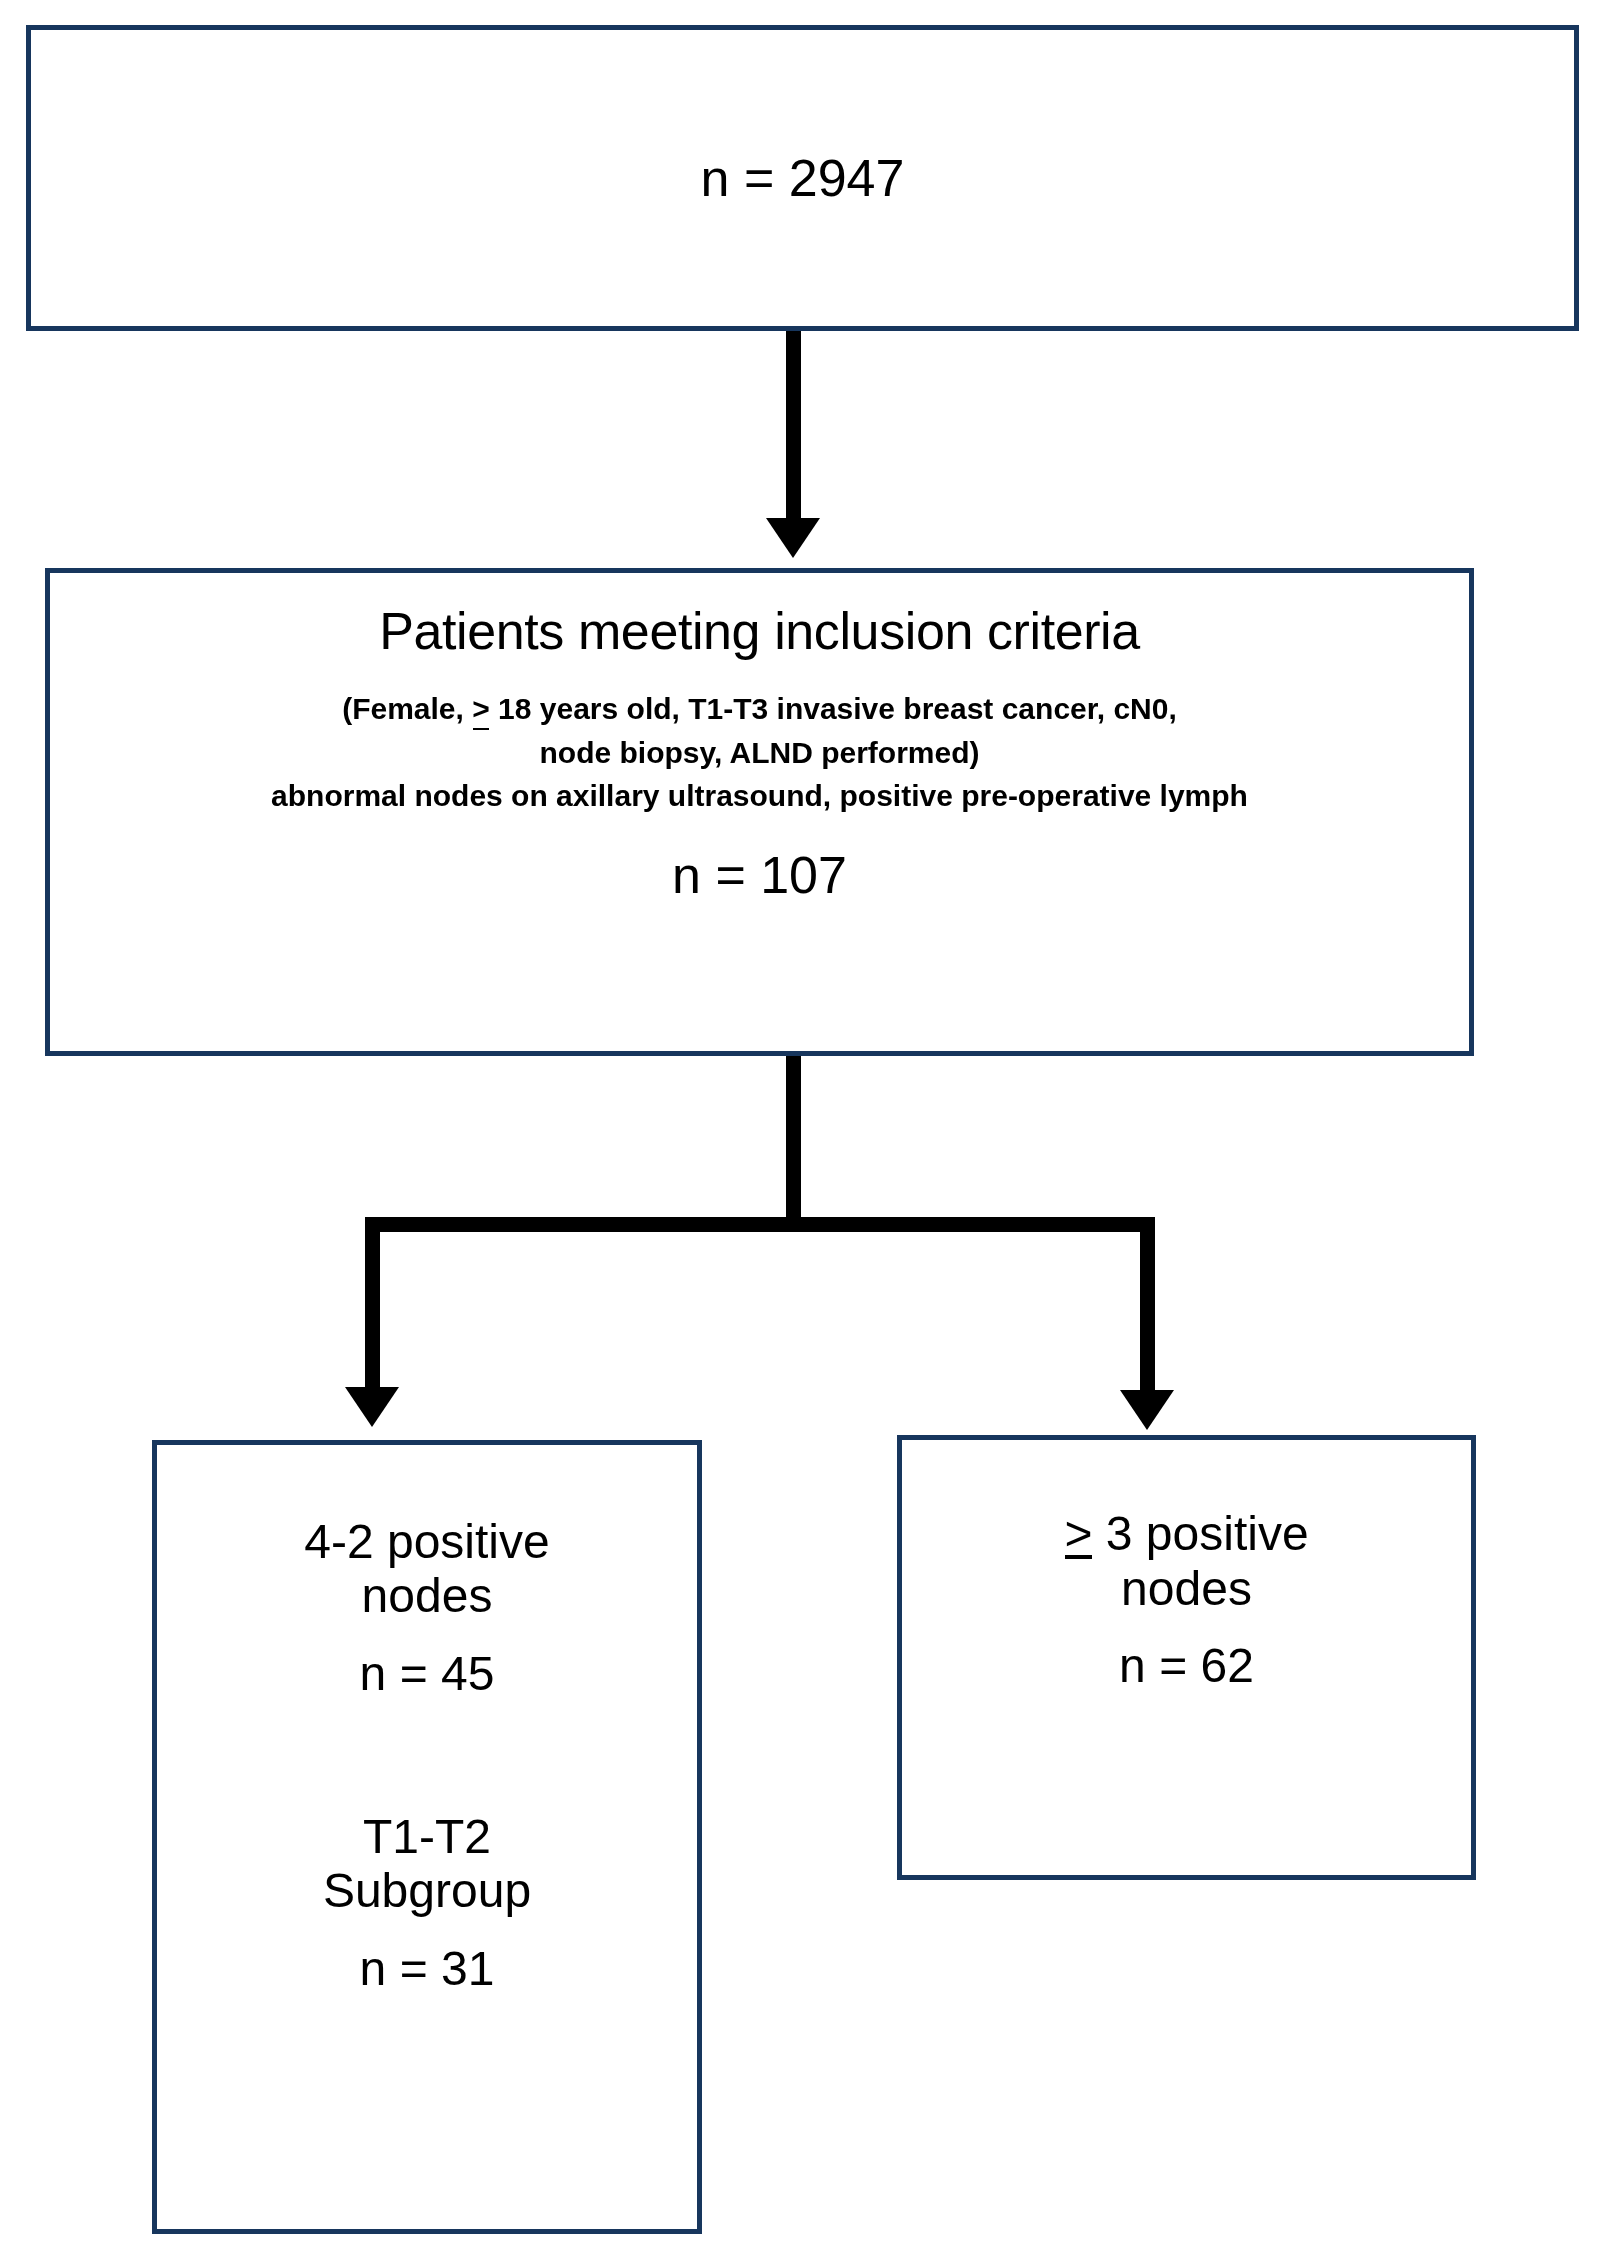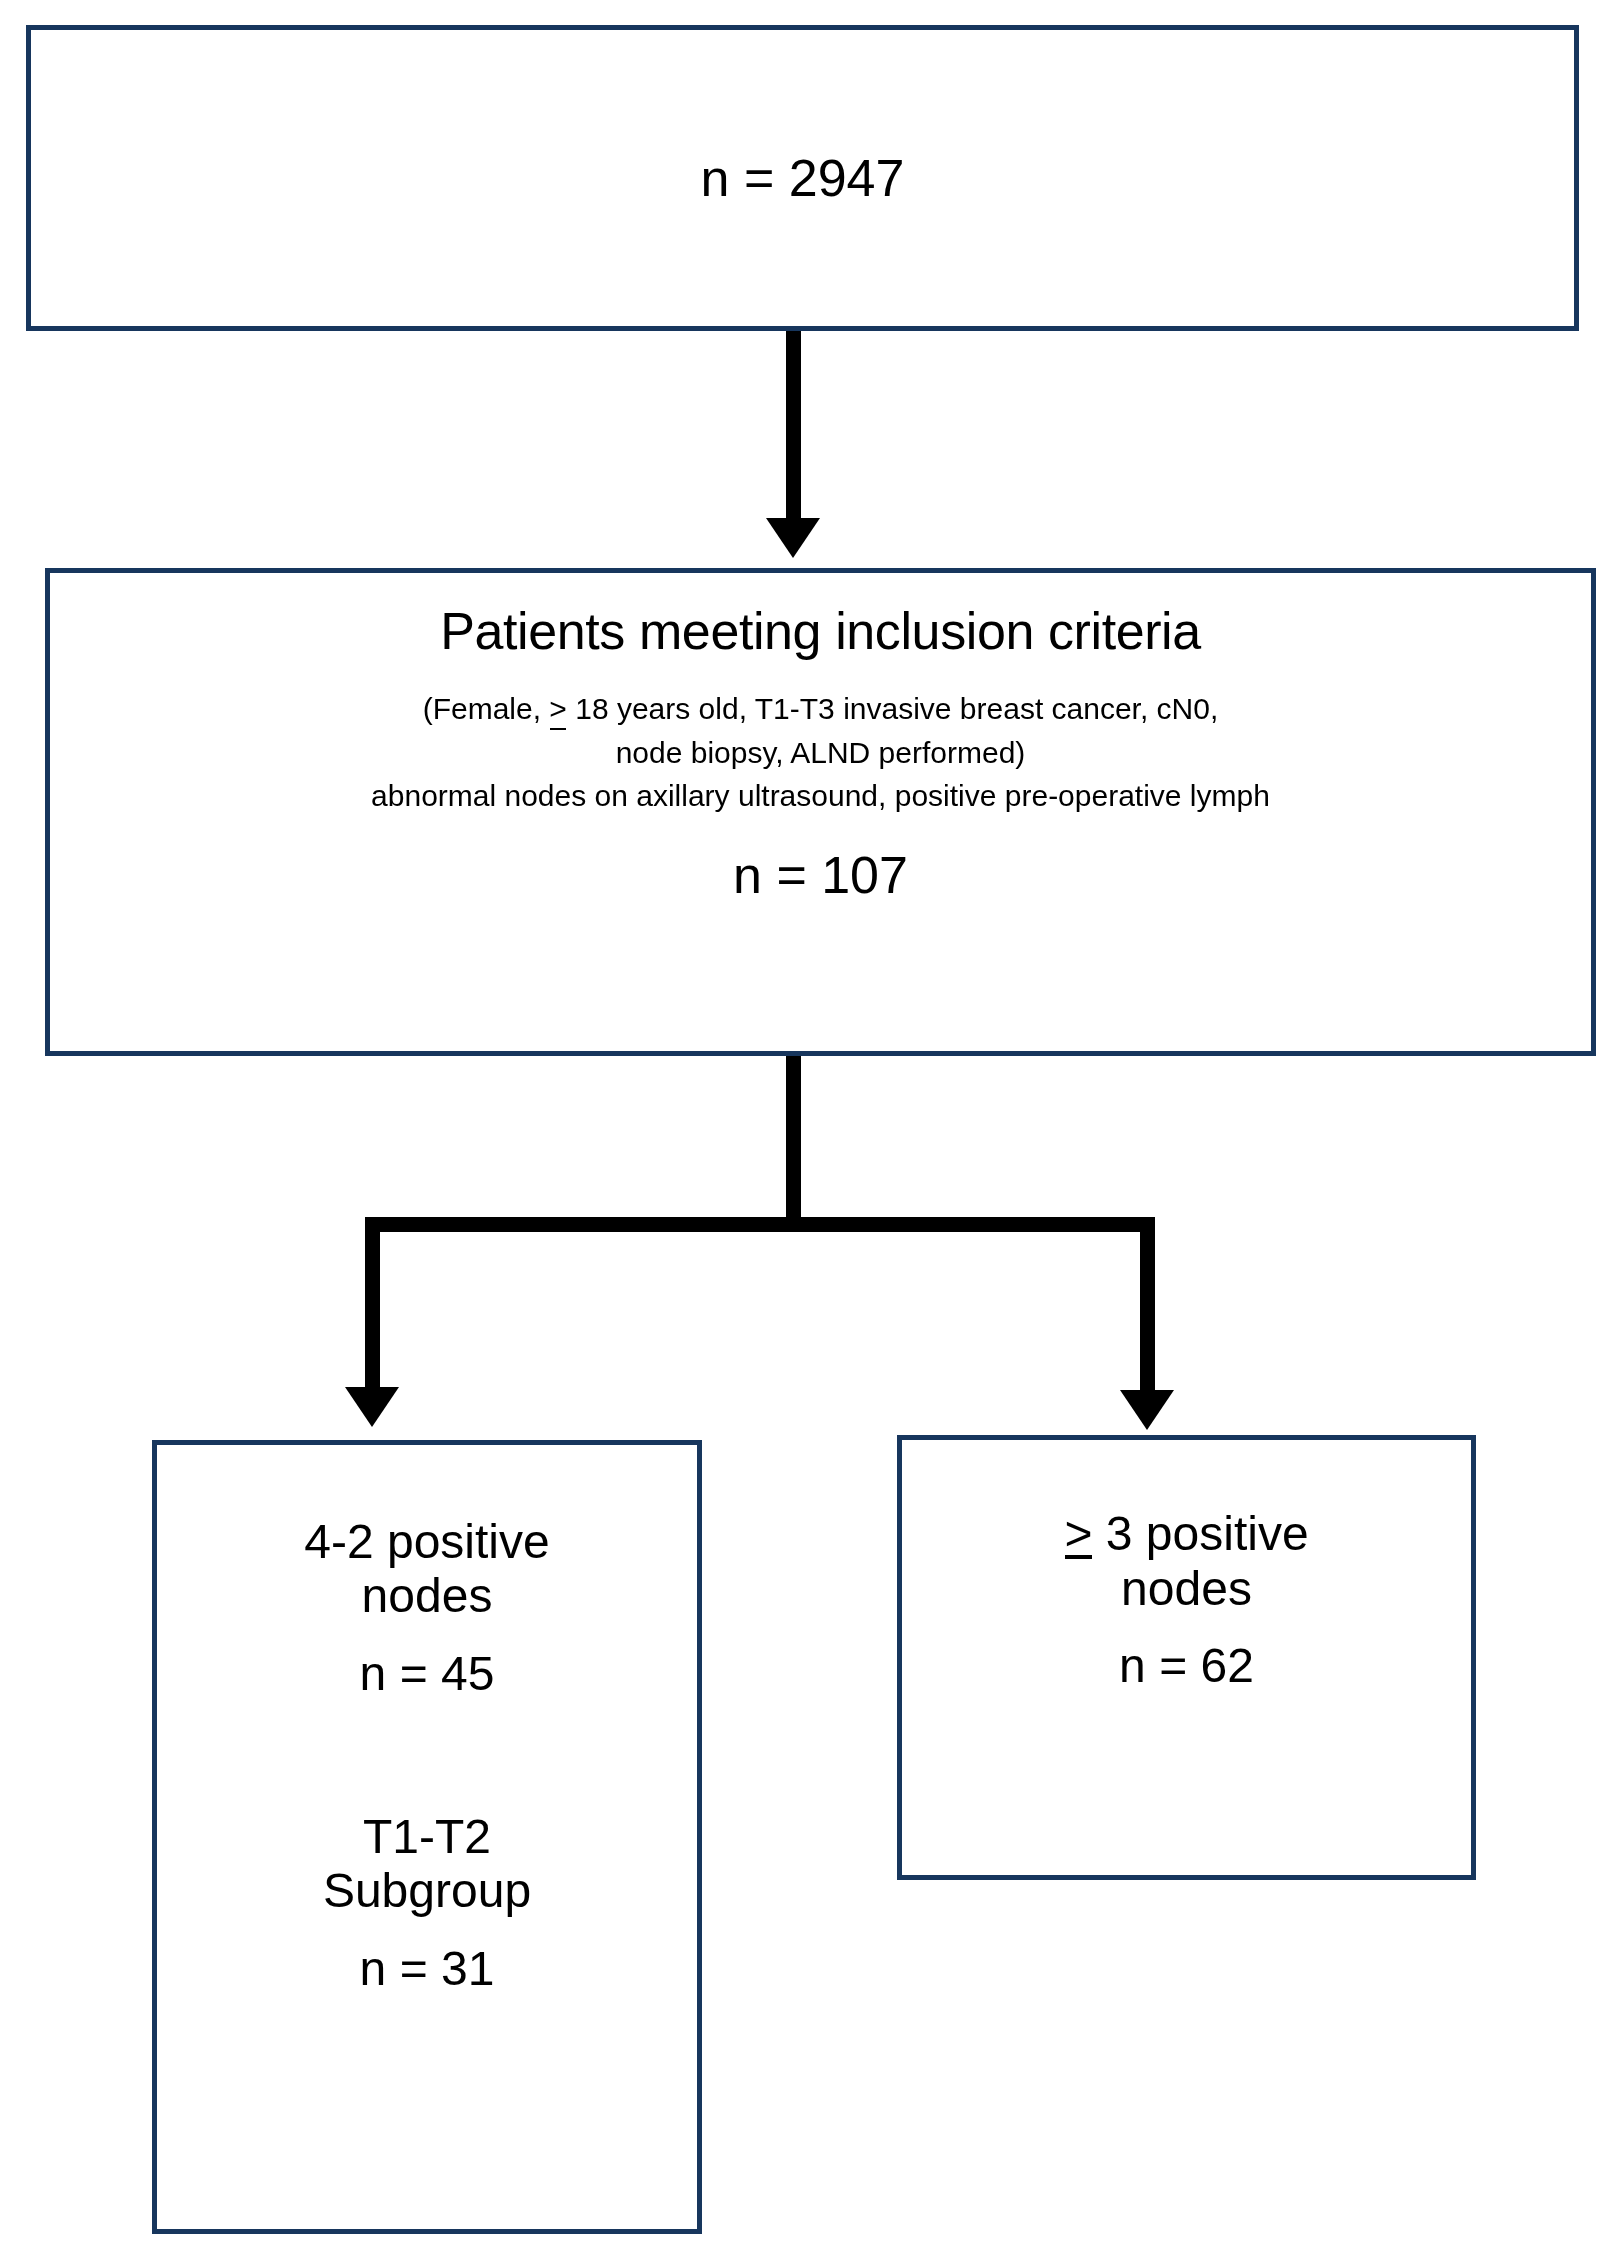--- a/index.html
+++ b/index.html
@@ -35,21 +35,21 @@
 
   #box-cohort {
     left: 26px;
     top: 25px;
     width: 1553px;
     height: 306px;
   }
   #box-included {
     left: 45px;
     top: 568px;
-    width: 1551px;
+    width: 1429px;
     height: 488px;
     justify-content: flex-start;
     padding-top: 29px;
   }
   #box-low-nodes {
     left: 152px;
     top: 1440px;
     width: 550px;
     height: 794px;
     justify-content: flex-start;
@@ -74,21 +74,21 @@
   }
   .box-count {
     font-size: 52px;
     line-height: 1.13;
     font-weight: 400;
     white-space: nowrap;
   }
   .criteria {
     font-size: 30px;
     line-height: 1.43;
-    font-weight: 400;
+    font-weight: 700;
     margin-top: 27.5px;
     max-width: 1339px;
   }
   .criteria .line { white-space: nowrap; }
   .criteria-count {
     font-size: 52px;
     margin-top: 28px;
   }
   .leaf-line {
     font-size: 48px;

